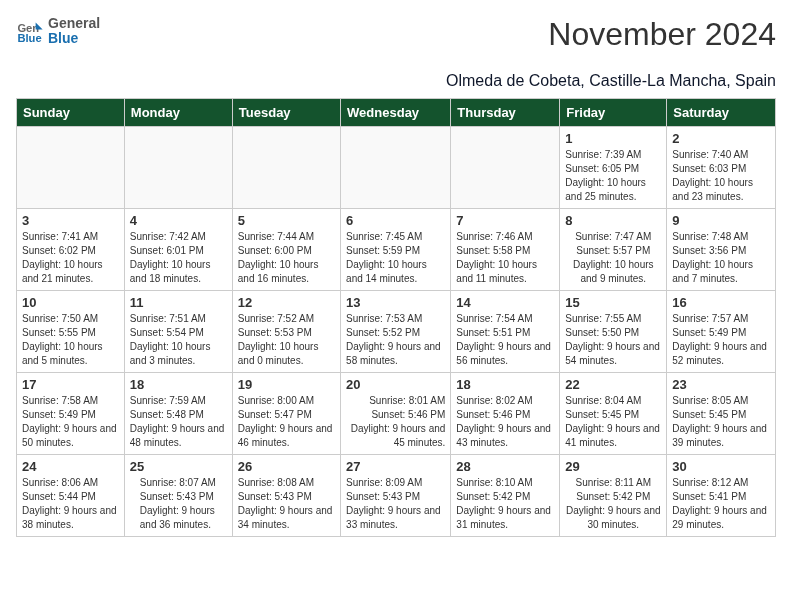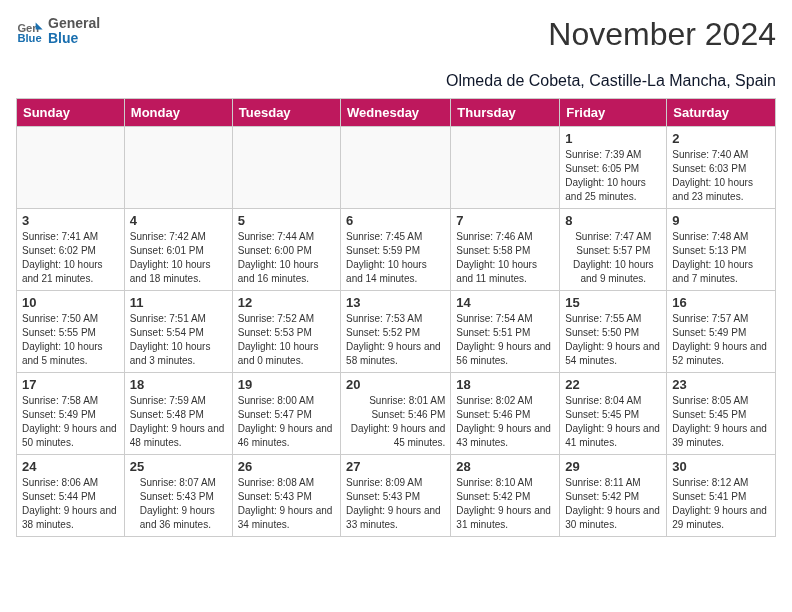--- a/index.html
+++ b/index.html
@@ -44,21 +44,21 @@
       font-size: 16px;
       color: #0f172a;
       margin-top: 19px;
     }
     .calendar {
       width: 100%;
       border-collapse: collapse;
       margin-top: 8px;
     }
     .calendar th {
-      background-color: #be185d;
+      background-color: #14532d;
       color: #fff;
       font-size: 13px;
       font-weight: bold;
       padding: 6px 6px;
       border: 1px solid #ccc;
       text-align: left;
     }
     .calendar td {
       border: 1px solid #ccc;
       vertical-align: top;
@@ -175,21 +175,21 @@
         </td>
         <td>
           <div class="day-number">8</div>
           <div class="day-info" style="white-space: pre-line; text-align: center;">Sunrise: 7:47 AM
 Sunset: 5:57 PM
 Daylight: 10 hours and 9 minutes.</div>
         </td>
         <td>
           <div class="day-number">9</div>
           <div class="day-info" style="white-space: pre-line;">Sunrise: 7:48 AM
-Sunset: 5:13 PM
+Sunset: 3:56 PM
 Daylight: 10 hours and 7 minutes.</div>
         </td>
       </tr>
       <tr class="week-row">
         <td>
           <div class="day-number">10</div>
           <div class="day-info" style="white-space: pre-line;">Sunrise: 7:50 AM
 Sunset: 5:55 PM
 Daylight: 10 hours and 5 minutes.</div>
         </td>
@@ -300,21 +300,21 @@
 Daylight: 9 hours and 33 minutes.</div>
         </td>
         <td>
           <div class="day-number">28</div>
           <div class="day-info" style="white-space: pre-line;">Sunrise: 8:10 AM
 Sunset: 5:42 PM
 Daylight: 9 hours and 31 minutes.</div>
         </td>
         <td>
           <div class="day-number">29</div>
-          <div class="day-info" style="white-space: pre-line;">Sunrise: 8:11 AM
+          <div class="day-info" style="white-space: pre-line; text-align: center;">Sunrise: 8:11 AM
 Sunset: 5:42 PM
 Daylight: 9 hours and 30 minutes.</div>
         </td>
         <td>
           <div class="day-number">30</div>
           <div class="day-info" style="white-space: pre-line;">Sunrise: 8:12 AM
 Sunset: 5:41 PM
 Daylight: 9 hours and 29 minutes.</div>
         </td>
       </tr>

